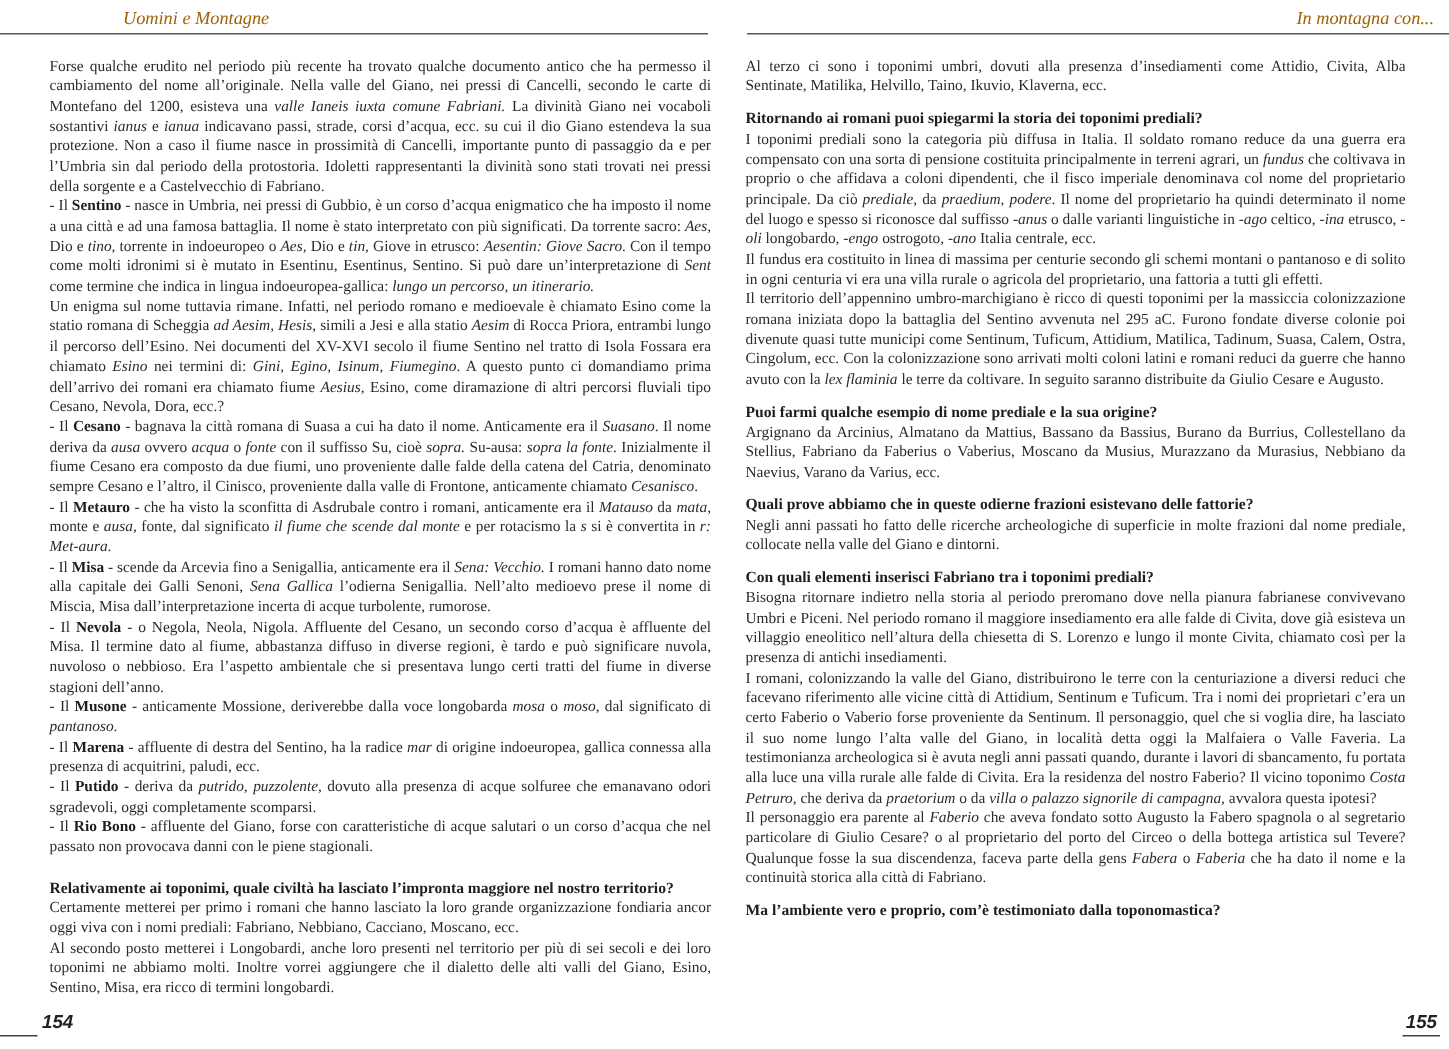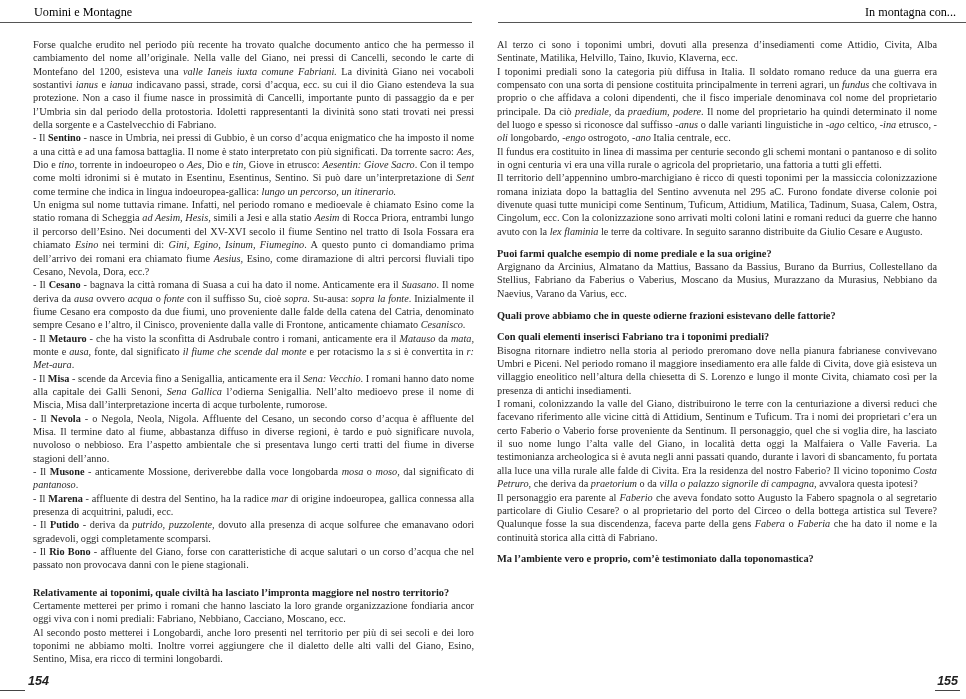--- a/index.html
+++ b/index.html
@@ -1,21 +1,21 @@
 <!DOCTYPE html>
 <html><head>
 <meta charset="utf-8">
 <style>
   html, body { margin:0; padding:0; background:#ffffff; }
   body { width:966px; height:699px; position:relative; overflow:hidden;
          font-family:"Liberation Serif", "DejaVu Serif", serif; color:#2a2a2a; }
   .page { position:absolute; top:0; height:699px; }
   .page.left { left:0; width:483px; }
   .page.right { left:483px; width:483px; }
-  .running-head { position:absolute; top:5px; font-size:12.2px; color:#000000; }
+  .running-head { position:absolute; top:5px; font-style:italic; font-size:12.2px; color:#a16207;margin-left:48px; }
   .left .running-head { left:34px; }
   .right .running-head { right:10px; }
   .head-rule { position:absolute; top:22px; height:1px; background:#555; }
   .left .head-rule { left:0; width:472px; }
   .right .head-rule { left:15px; width:468px; }
   .text { position:absolute; top:38px; font-size:10.25px; line-height:13.35px; text-align:justify; }
   .left .text { left:33px; width:441px; }
   .right .text { left:14px; width:440px; }
   .text p { margin:0; }
   .text h3 { margin:8.5px 0 0 0; font-size:10.4px; font-weight:bold; line-height:13.35px; color:#1e1e1e; }
@@ -67,28 +67,30 @@
   <div class="num-rule"></div>
 </div>
 
 <div class="page right">
   <div class="running-head">In montagna con...</div>
   <div class="head-rule"></div>
 
   <div class="text">
     <p>Al terzo ci sono i toponimi umbri, dovuti alla presenza d’insediamenti come Attidio, Civita, Alba Sentinate, Matilika, Helvillo, Taino, Ikuvio, Klaverna, ecc.</p>
 
+    <h3>Ritornando ai romani puoi spiegarmi la storia dei toponimi prediali?</h3>
     <p><span>I toponimi prediali sono la categoria più diffusa in Italia. Il soldato romano reduce da una guerra era compensato con una sorta di pensione costituita principalmente in terreni agrari, un </span><i>fundus</i><span> che coltivava in proprio o che affidava a coloni dipendenti, che il fisco imperiale denominava col nome del proprietario principale. Da ciò </span><i>prediale</i><span>, da </span><i>praedium, podere</i><span>. Il nome del proprietario ha quindi determinato il nome del luogo e spesso si riconosce dal suffisso </span><i>-anus</i><span> o dalle varianti linguistiche in </span><i>-ago</i><span> celtico, </span><i>-ina</i><span> etrusco, </span><i>-oli</i><span> longobardo, </span><i>-engo</i><span> ostrogoto, </span><i>-ano</i><span> Italia centrale, ecc.</span></p>
     <p>Il fundus era costituito in linea di massima per centurie secondo gli schemi montani o pantanoso e di solito in ogni centuria vi era una villa rurale o agricola del proprietario, una fattoria a tutti gli effetti.</p>
     <p><span>Il territorio dell’appennino umbro-marchigiano è ricco di questi toponimi per la massiccia colonizzazione romana iniziata dopo la battaglia del Sentino avvenuta nel 295 aC. Furono fondate diverse colonie poi divenute quasi tutte municipi come Sentinum, Tuficum, Attidium, Matilica, Tadinum, Suasa, Calem, Ostra, Cingolum, ecc. Con la colonizzazione sono arrivati molti coloni latini e romani reduci da guerre che hanno avuto con la </span><i>lex flaminia</i><span> le terre da coltivare. In seguito saranno distribuite da Giulio Cesare e Augusto.</span></p>
 
     <h3>Puoi farmi qualche esempio di nome prediale e la sua origine?</h3>
     <p>Argignano da Arcinius, Almatano da Mattius, Bassano da Bassius, Burano da Burrius, Collestellano da Stellius, Fabriano da Faberius o Vaberius, Moscano da Musius, Murazzano da Murasius, Nebbiano da Naevius, Varano da Varius, ecc.</p>
 
     <h3>Quali prove abbiamo che in queste odierne frazioni esistevano delle fattorie?</h3>
+    <p>Negli anni passati ho fatto delle ricerche archeologiche di superficie in molte frazioni dal nome prediale, collocate nella valle del Giano e dintorni.</p>
 
     <h3>Con quali elementi inserisci Fabriano tra i toponimi prediali?</h3>
     <p>Bisogna ritornare indietro nella storia al periodo preromano dove nella pianura fabrianese convivevano Umbri e Piceni. Nel periodo romano il maggiore insediamento era alle falde di Civita, dove già esisteva un villaggio eneolitico nell’altura della chiesetta di  S. Lorenzo e lungo il monte Civita, chiamato così per la presenza di antichi insediamenti.</p>
     <p><span>I romani, colonizzando la valle del Giano, distribuirono le terre con la centuriazione a diversi reduci che facevano riferimento alle vicine città di Attidium, Sentinum e Tuficum. Tra i nomi dei proprietari c’era un certo Faberio o Vaberio forse proveniente da Sentinum. Il personaggio, quel che si voglia dire, ha lasciato il suo nome lungo l’alta valle del Giano, in località detta oggi la Malfaiera o Valle Faveria. La testimonianza archeologica si è avuta negli anni passati quando, durante i lavori di sbancamento, fu portata alla luce una villa rurale alle falde di Civita. Era la residenza del nostro Faberio? Il vicino toponimo </span><i>Costa Petruro</i><span>, che deriva da </span><i>praetorium</i><span> o da </span><i>villa o palazzo signorile di campagna,</i><span> avvalora questa ipotesi?</span></p>
     <p><span>Il personaggio era parente al </span><i>Faberio</i><span> che aveva fondato sotto Augusto la Fabero spagnola o al segretario particolare di Giulio Cesare? o al proprietario del porto del Circeo o della bottega artistica sul Tevere? Qualunque fosse la sua discendenza, faceva parte della gens </span><i>Fabera</i><span> o </span><i>Faberia</i><span> che ha dato il nome e la continuità storica alla città di Fabriano.</span></p>
 
     <h3>Ma l’ambiente vero e proprio, com’è testimoniato dalla toponomastica?</h3>
   </div>
 
   <div class="page-num">155</div>

